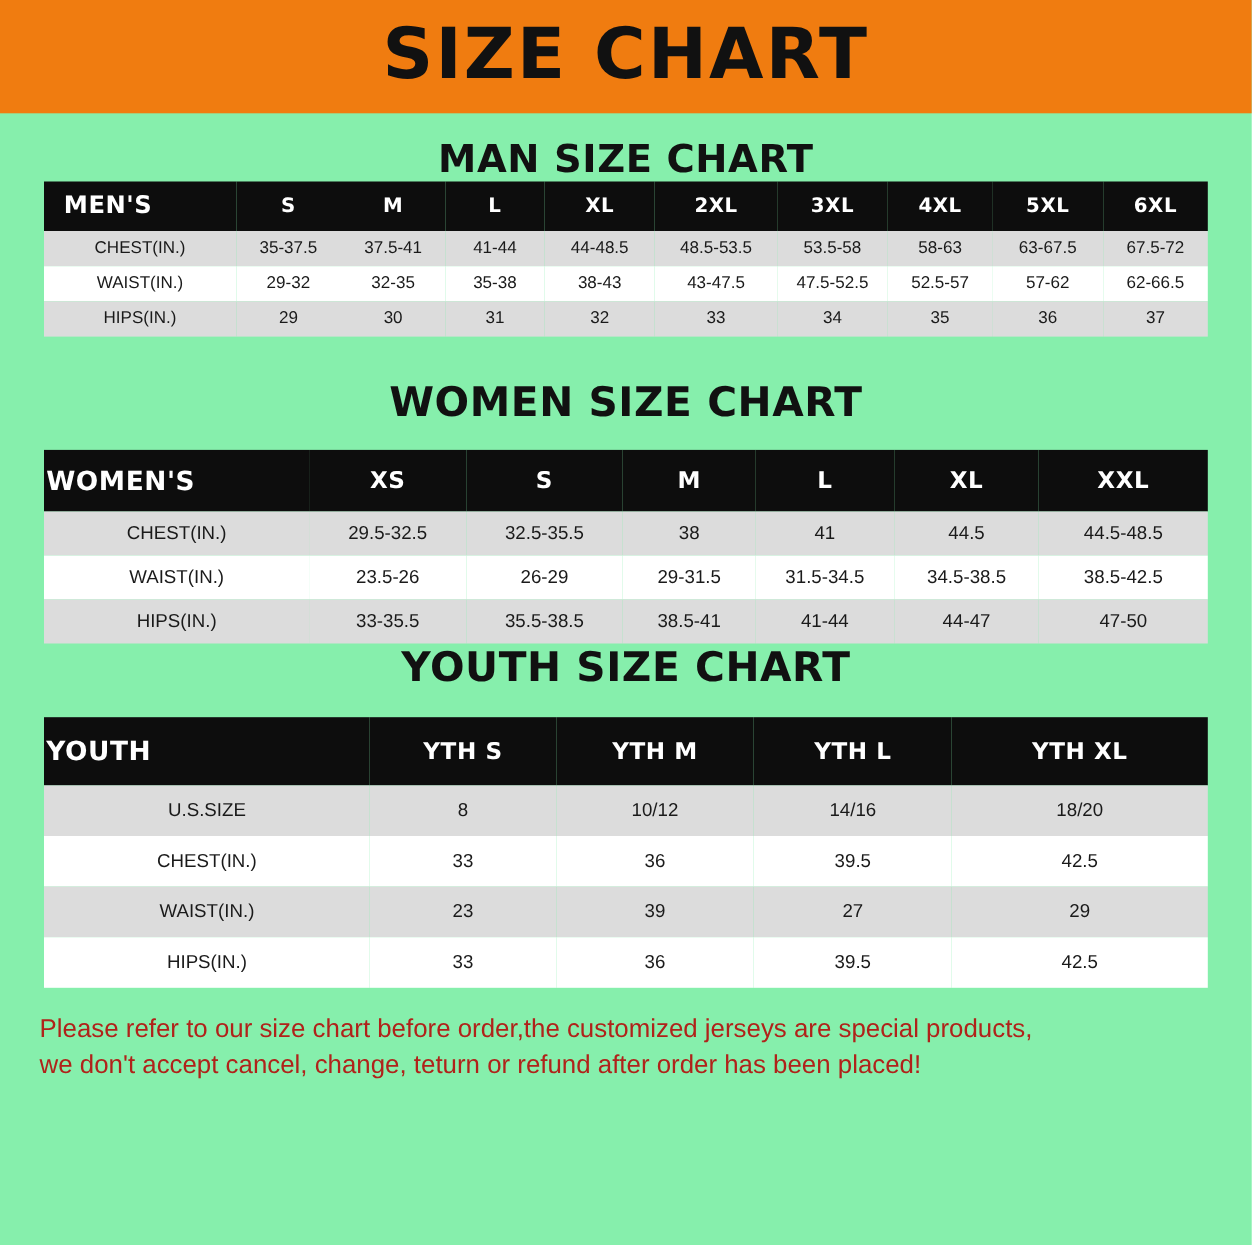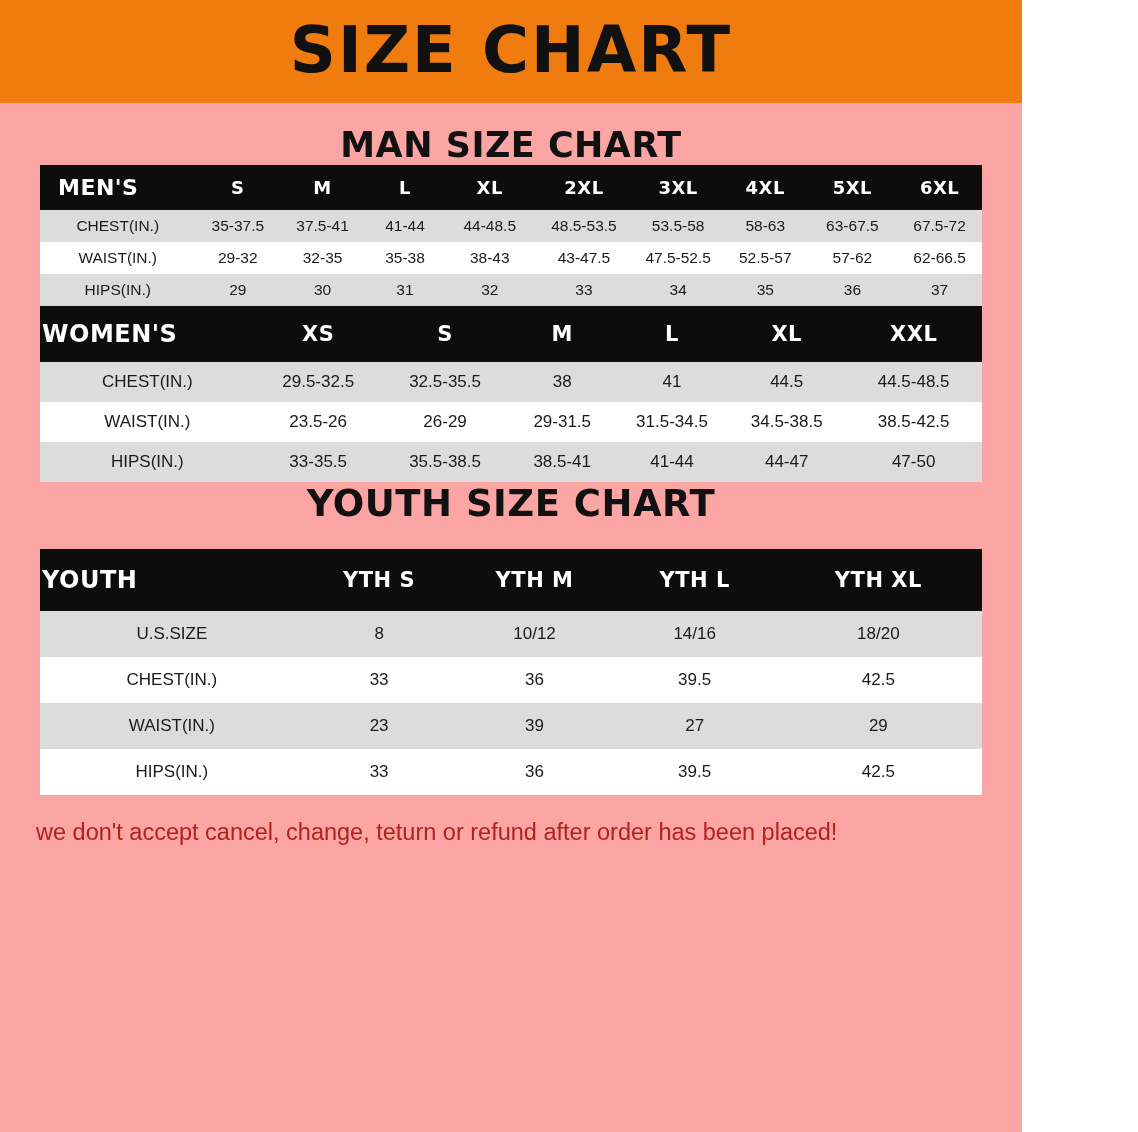--- a/index.html
+++ b/index.html
@@ -7,24 +7,24 @@
     padding: 0;
   }
   body {
     width: 1138px;
     height: 1132px;
     background: #ffffff;
     font-family: "Liberation Sans", sans-serif;
     overflow: hidden;
   }
   .page {
-    width: 1022px;
+    width: 1138px;
     height: 1132px;
     position: relative;
-    background: #fca5a5;
+    background: #86efac;
     display: flex;
     flex-direction: column;
   }
 
   
   .banner {
     background: #f07c10;
     height: 103px;
     display: flex;
     align-items: center;
@@ -188,20 +188,21 @@
           <td>33</td>
           <td>34</td>
           <td>35</td>
           <td>36</td>
           <td>37</td>
         </tr>
       </tbody>
     </table>
   </div>
 
+  <div class="section-title title-women">WOMEN SIZE CHART</div>
   <div class="table-wrap">
     <table id="women-table">
       <colgroup>
         <col style="width:22%">
           <col style="width:13%">
           <col style="width:13%">
           <col style="width:11%">
         <col style="width:11.5%">
           <col style="width:12%">
           <col style="width:14%">
@@ -295,16 +296,17 @@
           <td>33</td>
           <td>36</td>
           <td>39.5</td>
           <td>42.5</td>
         </tr>
       </tbody>
     </table>
   </div>
 
   <div class="note">
+    <span class="line">Please refer to our size chart before order,the customized jerseys are special products,</span>
     <span class="line">we don't accept cancel, change, teturn or refund after order has been placed!</span>
   </div>
 
 </div>
 
 </body></html>

